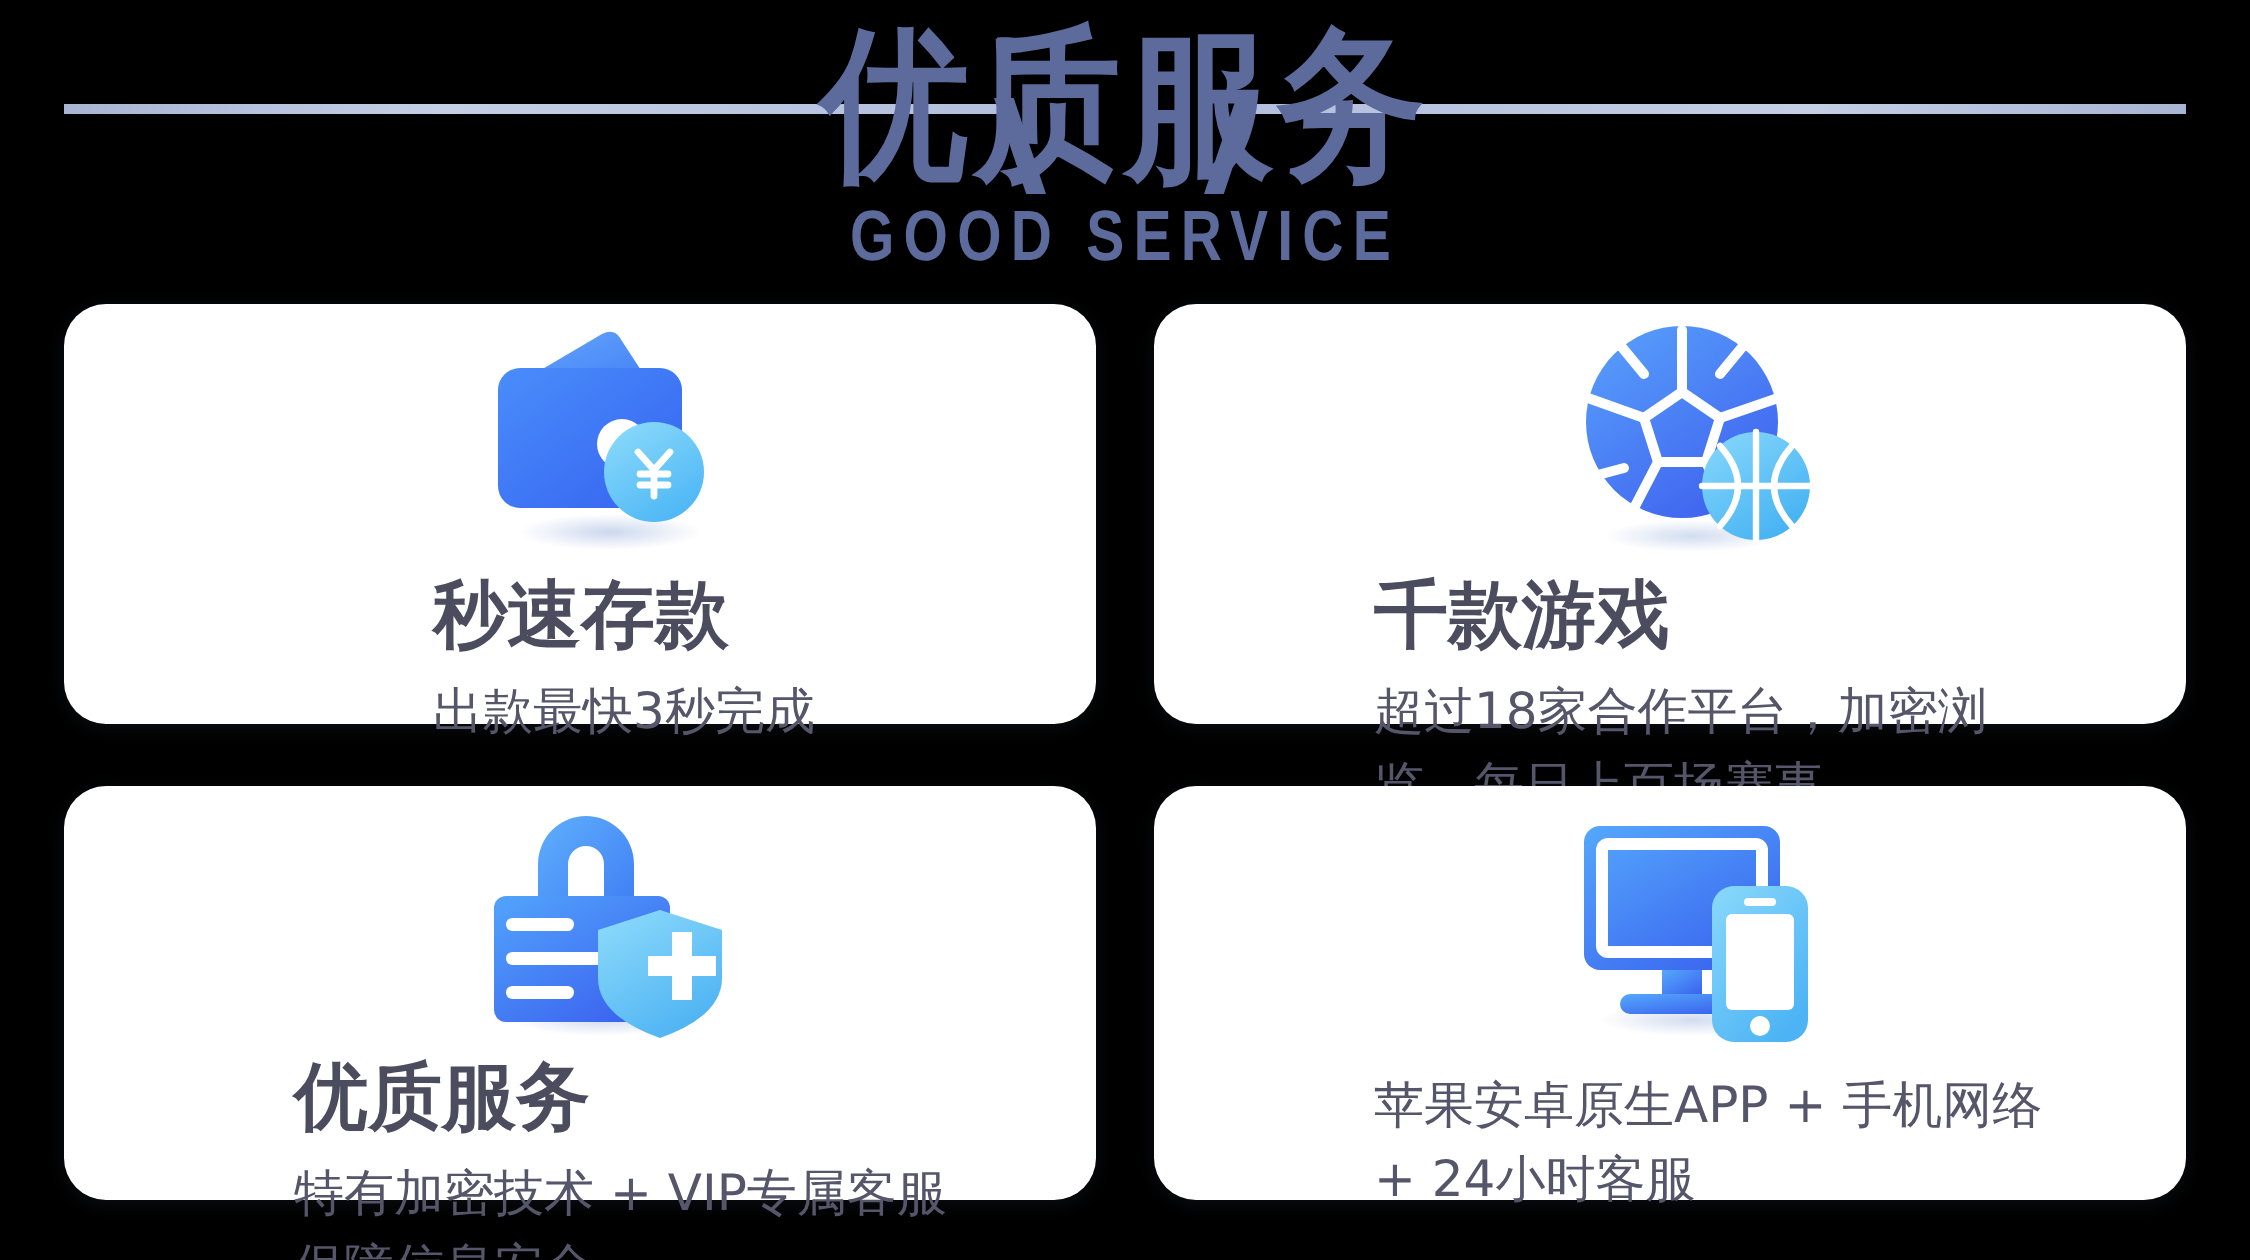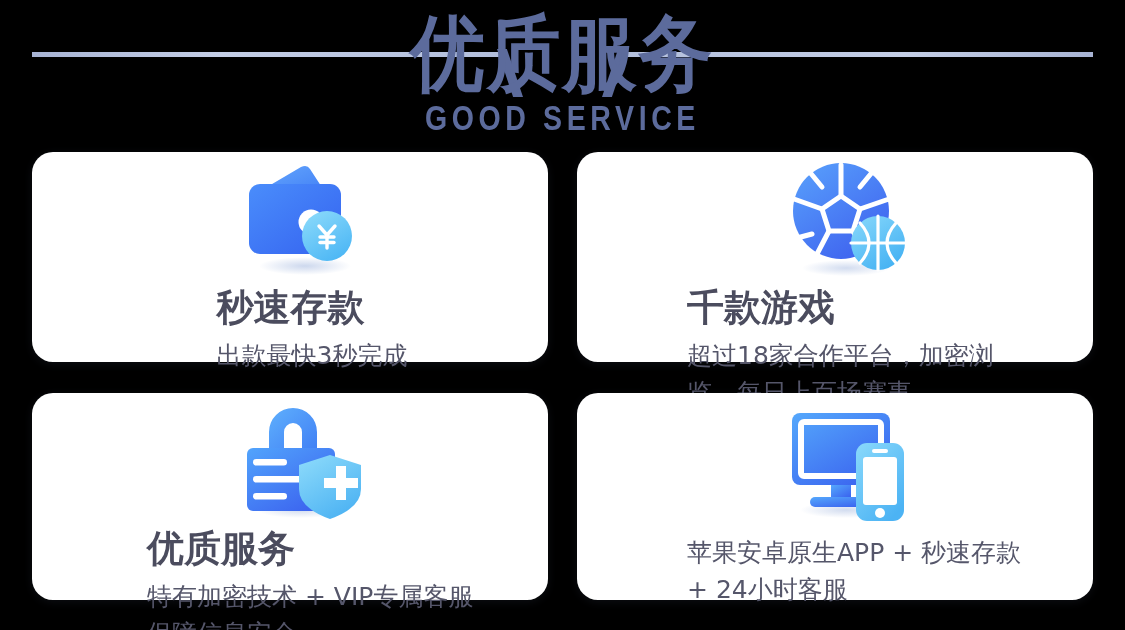--- a/index.html
+++ b/index.html
@@ -231,18 +231,18 @@
           <rect x="17" y="29" width="80" height="54" rx="3" fill="none" stroke="#ffffff" stroke-width="6"></rect>
           <rect x="47" y="92" width="20" height="14" fill="url(#mg)"></rect>
           <rect x="26" y="104" width="62" height="10" rx="5" fill="url(#mg)"></rect>
           <rect x="72" y="50" width="48" height="78" rx="11" fill="url(#pg)"></rect>
           <rect x="79" y="64" width="34" height="48" rx="3" fill="#ffffff"></rect>
           <rect x="88" y="56" width="16" height="4" rx="2" fill="#ffffff"></rect>
           <circle cx="96" cy="120" r="5" fill="#ffffff"></circle>
         </svg>
       </div>
       <div class="text-col">
-        <div class="c-desc">苹果安卓原生APP + 秒速存款 + 24小时客服</div>
+        <div class="c-desc">苹果安卓原生APP + 手机网络 + 24小时客服</div>
       </div>
     </div>
 
   </div>
 </div>
 
 </body></html>

